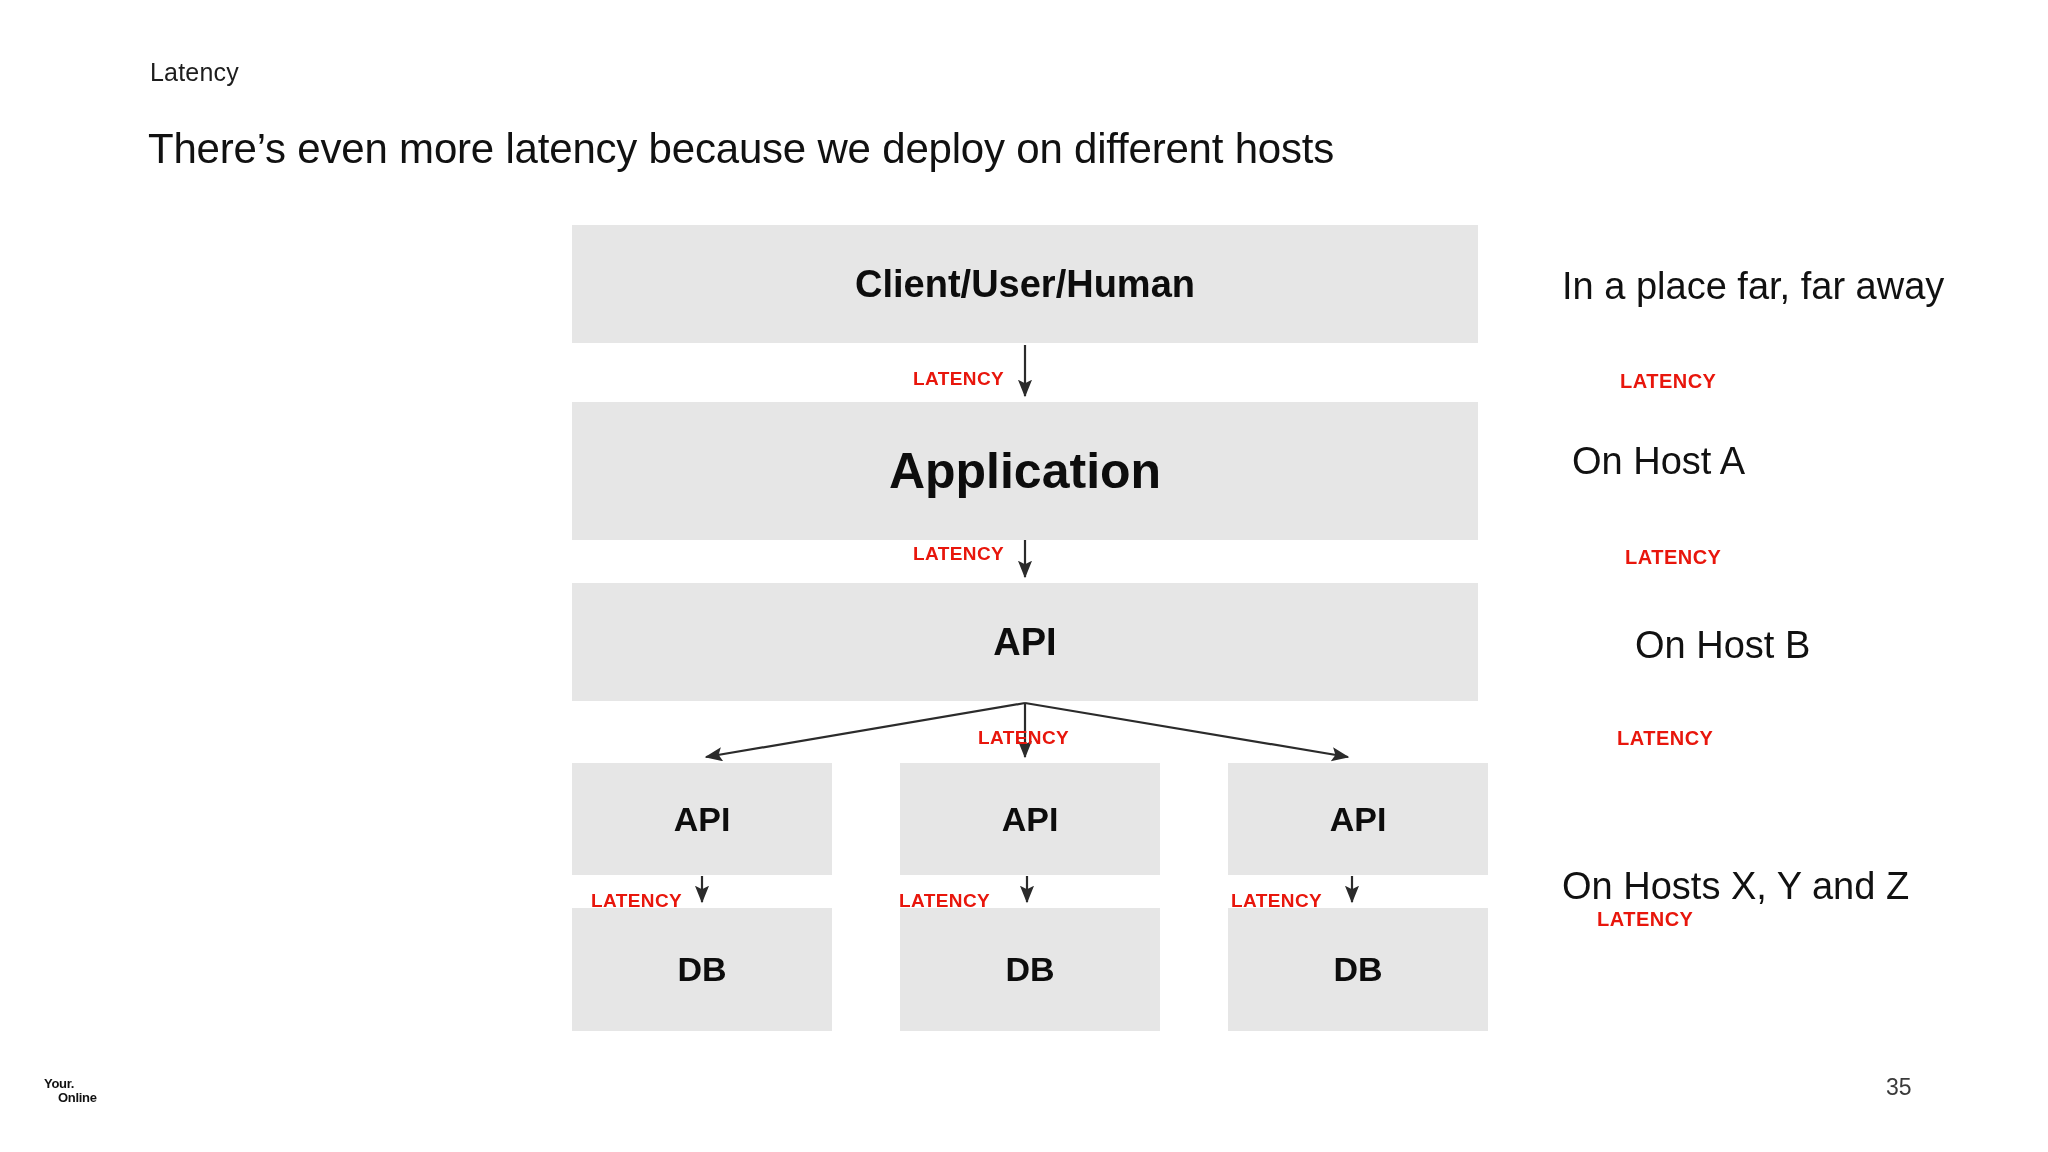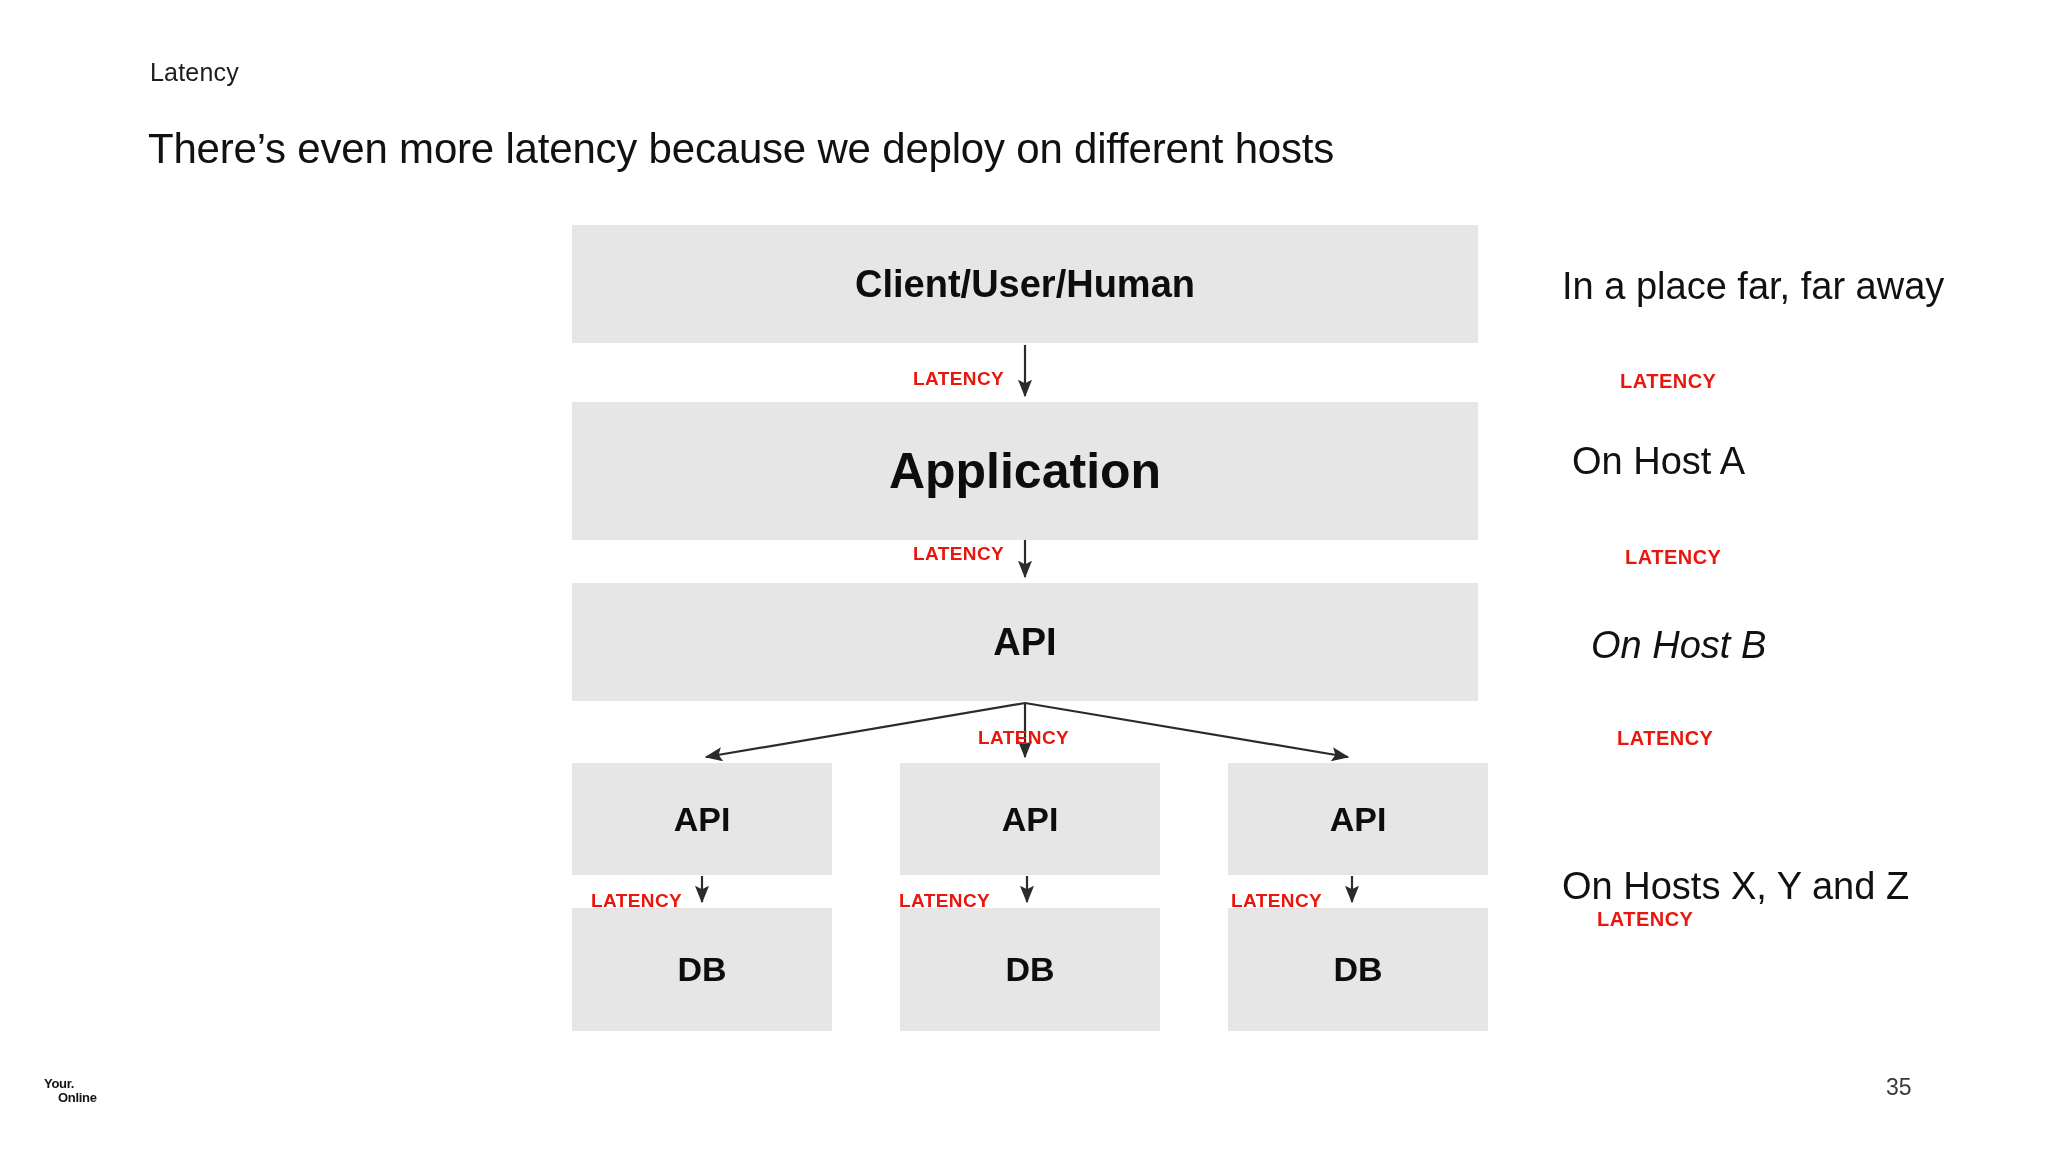--- a/index.html
+++ b/index.html
@@ -95,21 +95,21 @@
   
   .side-note {
     position: absolute;
     font-size: 38px;
     font-weight: 400;
     color: #111111;
     white-space: nowrap;
   }
   #note-far    { left: 1562px; top: 265px; }
   #note-host-a { left: 1572px; top: 440px; }
-  #note-host-b { left: 1591px; top: 624px; font-style: italic; }
+  #note-host-b { left: 1635px; top: 624px; }
   #note-hosts-xyz { left: 1562px; top: 865px; }
 
   .side-latency {
     position: absolute;
     color: #e8160c;
     font-weight: 700;
     font-size: 20px;
     letter-spacing: 0.5px;
     white-space: nowrap;
   }

